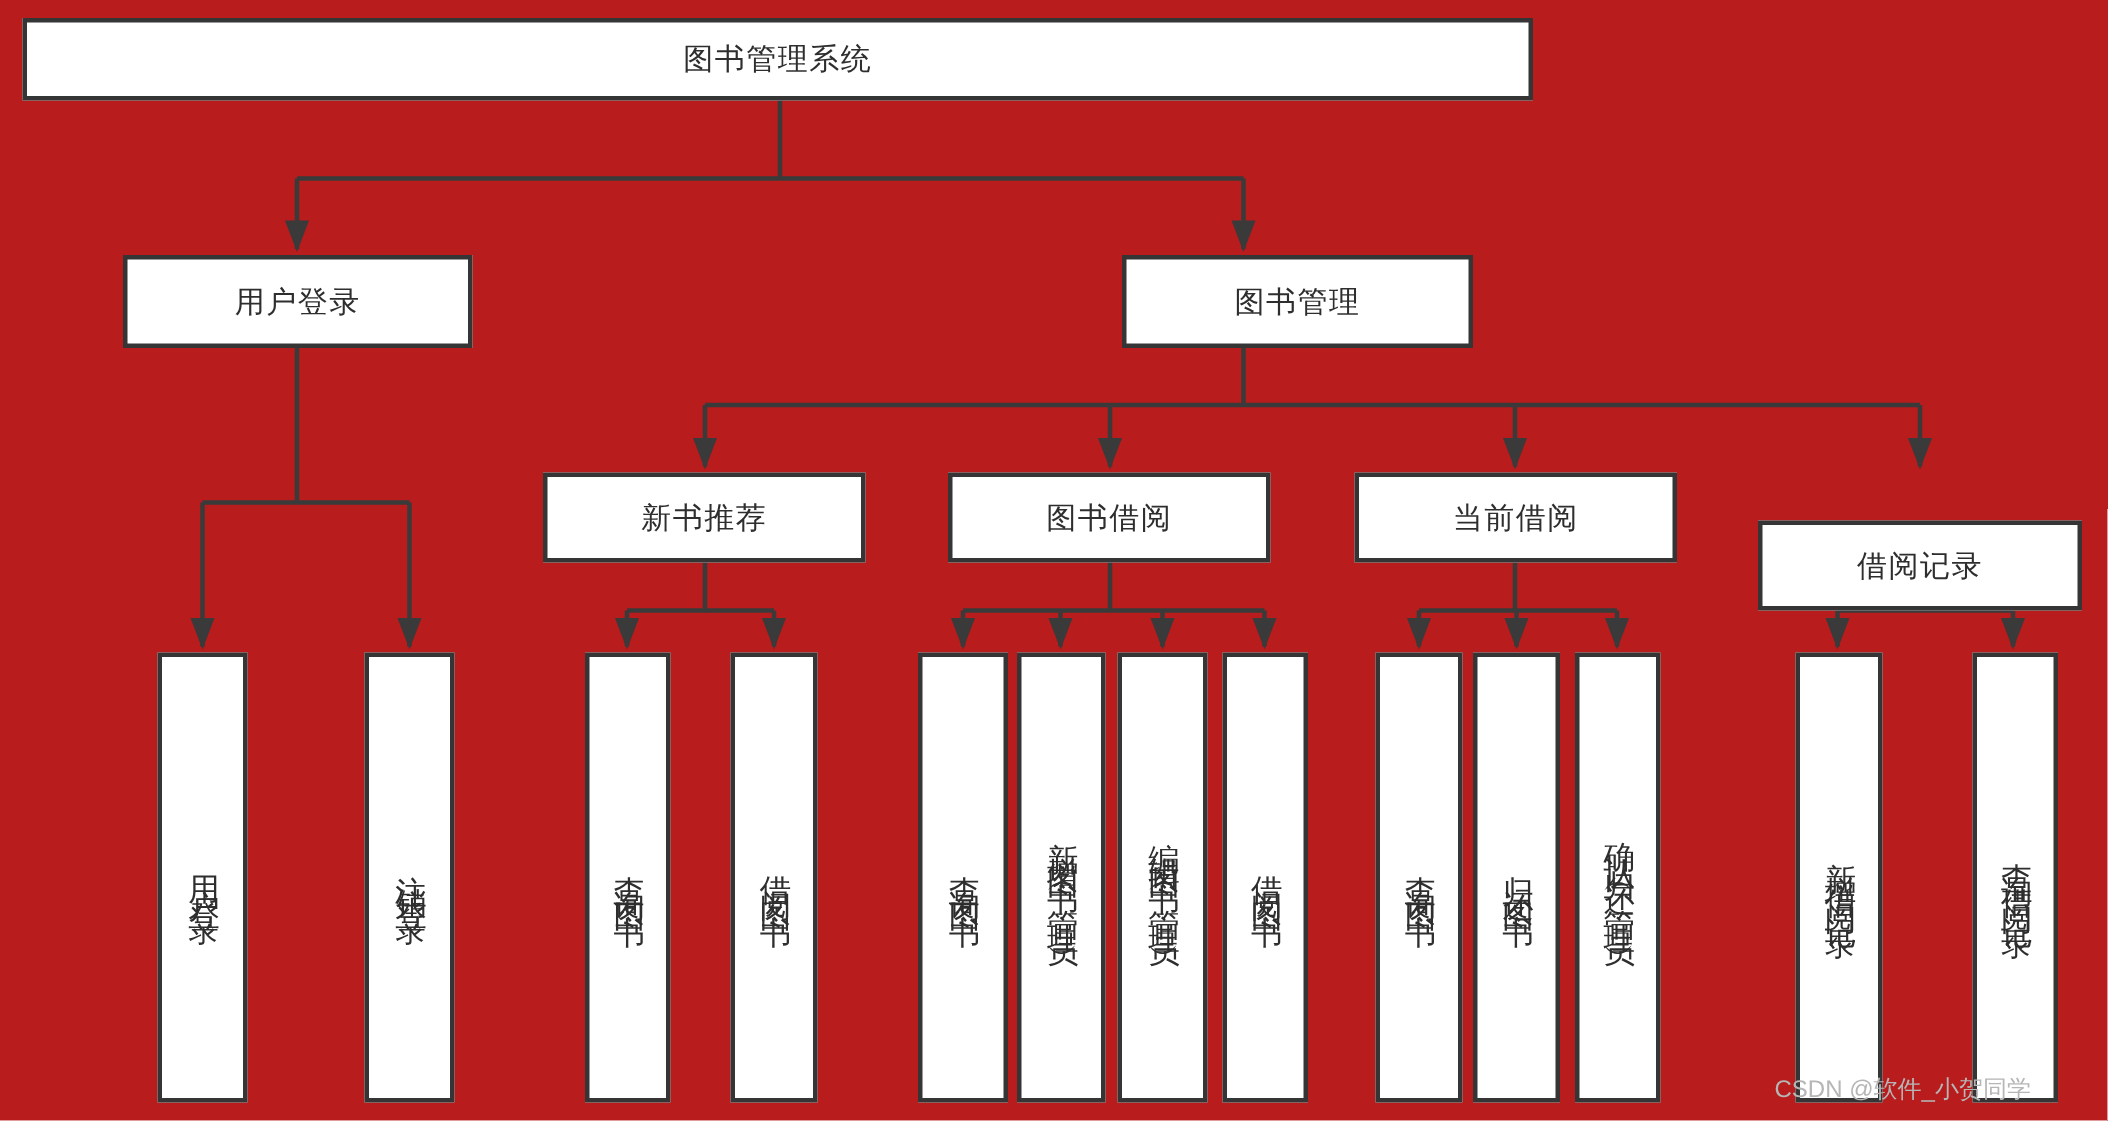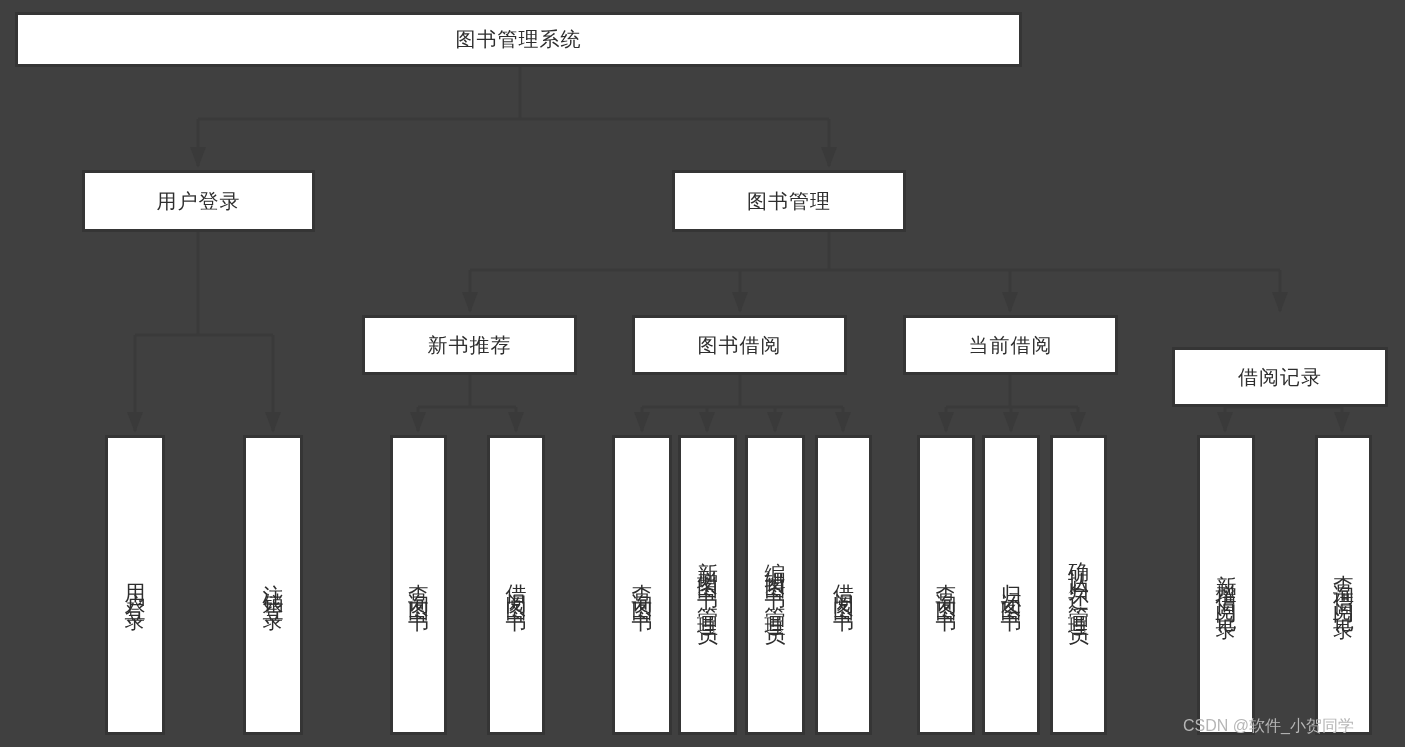--- a/index.html
+++ b/index.html
@@ -1,21 +1,21 @@
 <!DOCTYPE html>
 <html><head>
 <meta charset="utf-8">
 <style>
   * { margin: 0; padding: 0; box-sizing: border-box; }
   html, body { background: #ffffff; }
   #canvas {
     position: relative;
     width: 1405px;
     height: 747px;
-    background: #404040;
+    background: #b91c1c;
     font-family: "Liberation Sans", "DejaVu Sans", sans-serif;
     overflow: hidden;
     text-align: center;
   }
   #wires {
     position: absolute;
     left: 0; top: 0;
     width: 1405px; height: 747px;
     pointer-events: none;
     z-index: 1;
@@ -39,21 +39,21 @@
     writing-mode: vertical-rl;
     text-orientation: mixed;
     font-size: 21px;
     letter-spacing: 9px;
     white-space: nowrap;
   }
   
   #root-box   { left: 15px;  top: 12px;  width: 1007px; height: 55px; }
   
   #l2-user    { left: 82px;  top: 170px; width: 233px; height: 62px; }
-  #l2-book    { left: 672px; top: 170px; width: 234px; height: 62px; }
+  #l2-book    { left: 748px; top: 170px; width: 234px; height: 62px; }
   
   #l3-new     { left: 362px;  top: 315px; width: 215px; height: 60px; font-family: Liberation Serif, serif; }
   #l3-borrow  { left: 632px;  top: 315px; width: 215px; height: 60px; }
   #l3-current { left: 903px;  top: 315px; width: 215px; height: 60px; }
   #l3-records { left: 1172px; top: 315px; width: 216px; height: 60px; margin-top: 32px; }
   
   .leaf { top: 435px; height: 300px; }
   #lf-a1 { left: 105px;  width: 60px; }
   #lf-a2 { left: 243px;  width: 60px; }
   #lf-b1 { left: 390px;  width: 57px; }

